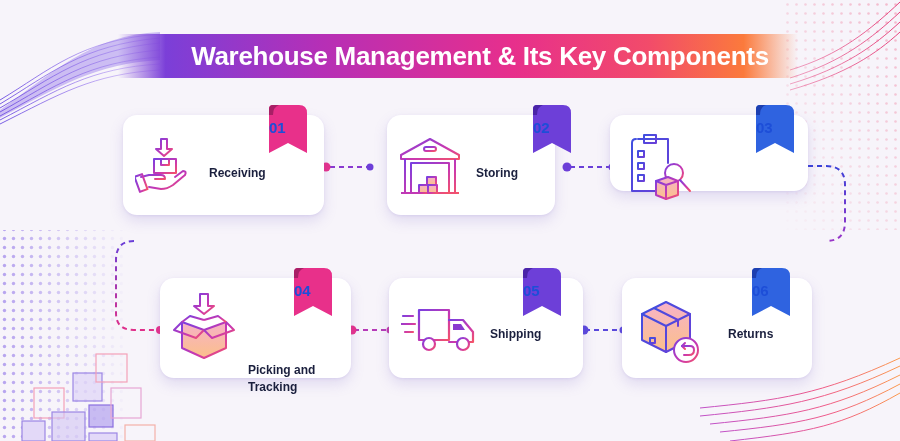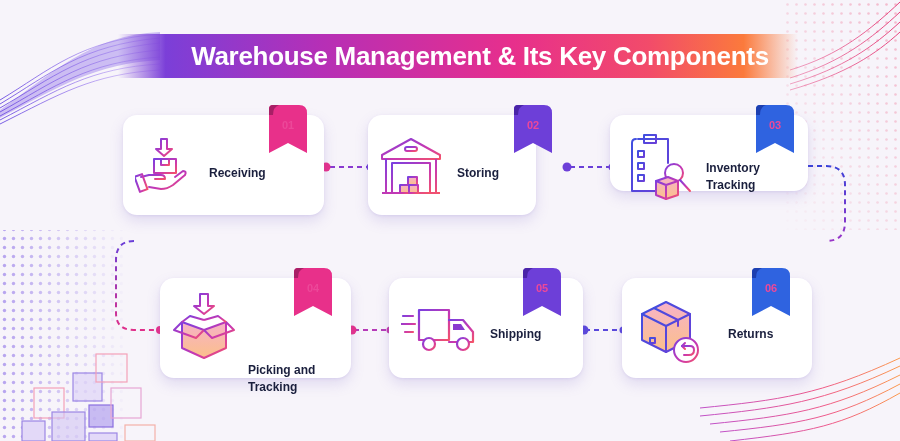--- a/index.html
+++ b/index.html
@@ -23,22 +23,22 @@
   .card {
     position: absolute; background: #ffffff; border-radius: 14px;
     box-shadow: 0 6px 14px rgba(120, 100, 200, 0.18), 0 1px 3px rgba(120,100,200,0.12);
   }
   .card-label {
     position: absolute; color: #1a1f3d; font-weight: 700; font-size: 12px; line-height: 17px;
   }
   .icon { position: absolute; }
   .ribbon { position: absolute; width: 38px; height: 48px; }
   .ribbon-num {
-    position: absolute; left: 0; top: 14px; width: 38px; text-align: center;
-    color: #ec4899; font-weight: 700; font-size: 11px;
+    position: absolute; left: 0; top: 14px; width: 38px; 
+    color: #1d4ed8; font-weight: 700; font-size: 15px;
   }
 </style>
 </head>
 <body>
 
 <svg class="bg-layer" viewBox="0 0 900 441">
   <defs>
     <linearGradient id="waveL" x1="0" y1="0" x2="1" y2="0">
       <stop offset="0" stop-color="#6a4be0" stop-opacity="0.9"></stop>
       <stop offset="1" stop-color="#8a5cf0" stop-opacity="0.2"></stop>
@@ -189,21 +189,21 @@
     <path d="M26,2 L32,2 L32,12 L37,12 L29,19 L21,12 L26,12 Z"></path>
     <rect x="19" y="22" width="22" height="14"></rect>
     <path d="M26,22 L26,28 L34,28 L34,22"></path>
     <path d="M6,40 L14,38 L26,38 Q30,38 30,42 L20,42"></path>
     <path d="M14,50 L26,52 Q32,52 38,48 L50,38 Q52,34 48,34 L40,40"></path>
     <rect x="2" y="38" width="8" height="16" transform="rotate(-20 6 46)"></rect>
   </svg>
   <span class="card-label" style="left:86px; top:50px;">Receiving</span>
 </div>
 
-<div class="card" style="left:368px; top:115px; width:168px; height:100px;">
+<div class="card" style="left:387px; top:115px; width:168px; height:100px;">
   <svg class="ribbon" style="left:146px; top:-10px;" viewBox="0 0 38 48">
     <path d="M4,0 L30,0 Q38,0 38,8 L38,48 L19,38 L0,48 L0,4 Q0,0 4,0 Z" fill="#6d3fd8"></path>
     <path d="M0,4 Q0,0 4,0 L10,0 Q4,2 4,10 L0,10 Z" fill="#4a24a8"></path>
   </svg>
   <span class="ribbon-num" style="left:146px; top:4px;">02</span>
   <svg class="icon" style="left:12px; top:20px;" width="62" height="62" viewBox="0 0 62 62" fill="none" stroke="url(#icoG)" stroke-width="2" stroke-linejoin="round">
     <path d="M2,20 L31,4 L60,20 L60,24 L2,24 Z"></path>
     <rect x="25" y="12" width="12" height="4" rx="2"></rect>
     <path d="M6,24 L6,58 M56,24 L56,58 M2,58 L60,58"></path>
     <rect x="12" y="28" width="38" height="30"></rect>
@@ -232,24 +232,20 @@
       <rect x="10" y="42" width="6" height="6"></rect>
         <path d="M20,45 L26,45"></path>
     </g>
     <g stroke="url(#icoG)">
       <circle cx="46" cy="40" r="9"></circle>
       <path d="M52,47 L62,58"></path>
       <path d="M28,48 L40,44 L50,48 L50,62 L38,66 L28,62 Z" fill="url(#boxFill)"></path>
       <path d="M28,48 L38,52 L50,48 M38,52 L38,66"></path>
     </g>
   </svg>
-  <span class="card-label" style="left:96px; top:45px;">
-    <span>Inventory</span><br>
-    <span>Tracking</span>
-  </span>
 </div>
 
 <div class="card" style="left:160px; top:278px; width:191px; height:100px;">
   <svg class="ribbon" style="left:134px; top:-10px;" viewBox="0 0 38 48">
     <path d="M4,0 L30,0 Q38,0 38,8 L38,48 L19,38 L0,48 L0,4 Q0,0 4,0 Z" fill="#e8308a"></path>
     <path d="M0,4 Q0,0 4,0 L10,0 Q4,2 4,10 L0,10 Z" fill="#a81f66"></path>
   </svg>
   <span class="ribbon-num" style="left:134px; top:4px;">04</span>
   <svg class="icon" style="left:12px; top:14px;" width="64" height="70" viewBox="0 0 64 70" fill="none" stroke="url(#icoG)" stroke-width="2" stroke-linejoin="round">
     <path d="M28,2 L36,2 L36,14 L42,14 L32,22 L22,14 L28,14 Z"></path>

